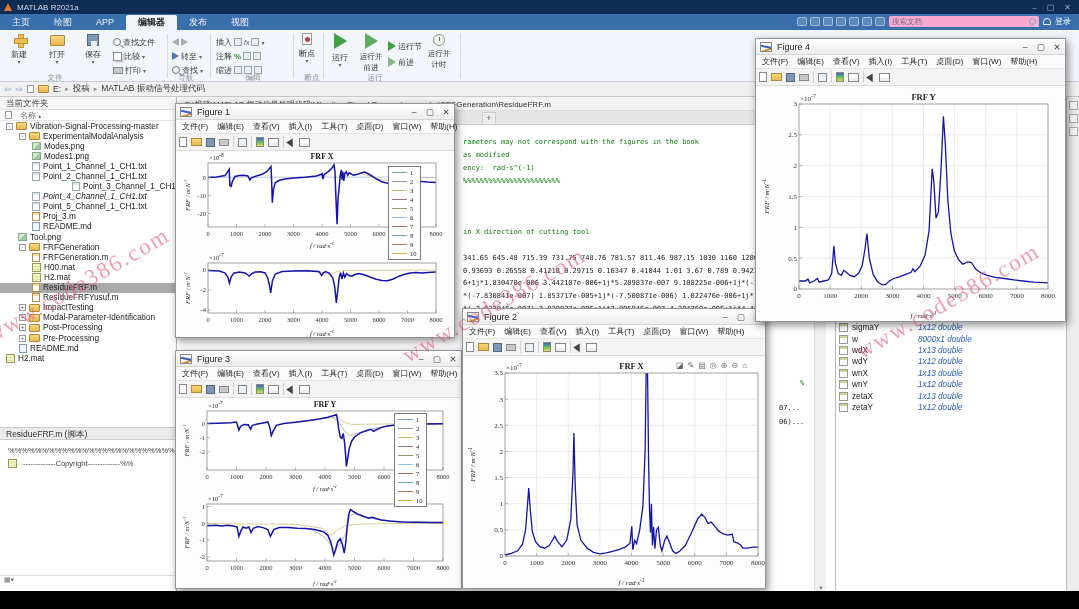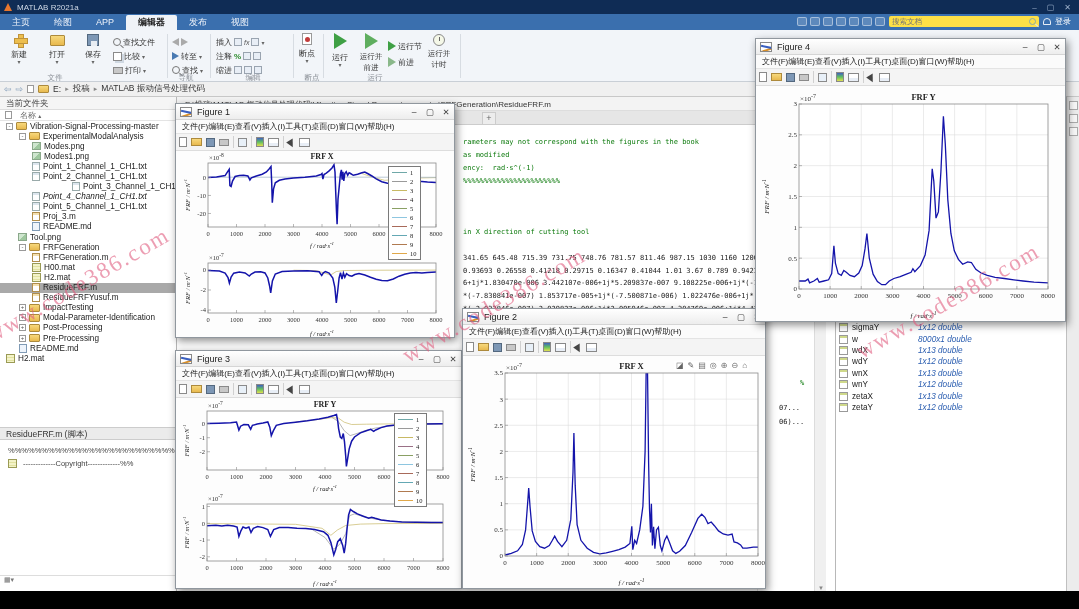--- a/index.html
+++ b/index.html
@@ -9,21 +9,21 @@
   
   .titlebar{left:0;top:0;width:1079px;height:14px;background:#0f2c55;display:flex;align-items:center;padding-left:4px;gap:5px}
   .titlebar .t{color:#cfd8e6;font-size:8px}
   .mlogo{width:0;height:0;border-left:4px solid transparent;border-right:4px solid transparent;border-bottom:8px solid #e8762d}
   .winctl{margin-left:auto;display:flex;gap:10px;padding-right:8px;color:#9fb2cc;font-size:8px}
   .tabstrip{left:0;top:14px;width:1079px;height:16px;background:#3a6fae;display:flex;align-items:center}
   .tab{color:#eef3fa;font-size:9px;padding:0 12px;line-height:15px;cursor:default}
   .tab.active{background:#f0f3f7;color:#222;border-radius:2px 2px 0 0;font-weight:bold}
   .tsright{margin-left:auto;display:flex;align-items:center;gap:4px;padding:0 8px 2px 0}
   .qi{width:10px;height:9px;border:1px solid rgba(255,255,255,.45);background:rgba(255,255,255,.18);border-radius:2px;display:inline-block}
-  .searchbox{width:150px;height:11px;background:#fde047;border-radius:2px;border:none;font-size:7.5px;padding:0 3px;color:#555}
+  .searchbox{width:150px;height:11px;background:#f9a8d4;border-radius:2px;border:none;font-size:7.5px;padding:0 3px;color:#555}
   .mgr{width:7px;height:7px;border:1px solid #dfe8f2;border-radius:50%;position:relative;display:inline-block}
   .mgr::after{content:'';position:absolute;left:5px;top:6px;width:4px;height:1px;background:#dfe8f2;transform:rotate(40deg)}
   .bell{width:8px;height:7px;border:1px solid #e8eef6;border-radius:4px 4px 0 0;display:inline-block}
   .signin{color:#fff;font-size:8px}
   
   .ribbon{left:0;top:30px;width:1079px;height:52px;background:#f2f5f9;border-bottom:1px solid #c9cfd6}
   .rdiv{position:absolute;top:4px;width:1px;height:44px;background:#d7dce2}
   .glab{position:absolute;top:43px;font-size:7.5px;color:#8a8f96;width:60px;text-align:center}
   .bb{position:absolute;top:2px;width:30px;text-align:center;font-size:8px;color:#333}
   .bb .blab{display:block;margin-top:1px}
@@ -100,21 +100,21 @@
   .rightstrip{left:1066px;top:97px;width:13px;height:495px;background:#ececec;border-left:1px solid #c0c0c0}
   .rsic{display:block;width:9px;height:9px;border:1px solid #aaa;background:#f8f8f8;margin:4px auto 0}
   
   .figwin{position:absolute;background:#fdfdfd;border:1px solid #90979e;box-shadow:2px 3px 8px rgba(0,0,0,.45)}
   .ftitle{height:16px;background:linear-gradient(#ffffff,#ededed);border-bottom:1px solid #d5d5d5;display:flex;align-items:center;padding-left:4px;gap:5px;font-size:9px;color:#222}
   .figico{width:12px;height:10px;background:#fff;border:1px solid #888;position:relative;overflow:hidden;flex:none}
   .figico::before{content:'';position:absolute;left:0;top:6px;width:12px;height:2px;background:#d88f2a;transform:rotate(-18deg)}
   .figico::after{content:'';position:absolute;left:0;top:3px;width:12px;height:1.5px;background:#3a5fbf;transform:rotate(12deg)}
   .fwbtns{margin-left:auto;display:flex}
   .fwb{width:16px;text-align:center;font-size:8.5px;color:#444}
-  .fmenu{height:14px;display:flex;padding-left:6px;font-size:8px;color:#222;align-items:center;background:#fbfbfb;border-bottom:1px solid #e4e4e4;white-space:nowrap}
+  .fmenu{height:14px;display:flex;gap:9px;padding-left:6px;font-size:8px;color:#222;align-items:center;background:#fbfbfb;border-bottom:1px solid #e4e4e4;white-space:nowrap}
   .ftools{height:17px;background:#f4f4f4;border-bottom:1px solid #ddd;display:flex;align-items:center;padding-left:3px;gap:4px}
   .ic-page{width:8px;height:10px;background:#fff;border:1px solid #8a8a8a;flex:none}
   .ic-folderT{width:11px;height:8px;background:linear-gradient(#f7d87c,#e8b94e);border:1px solid #ad8a3c;flex:none}
   .ic-saveT{width:9px;height:9px;background:#7d97b5;border:1px solid #53687f;flex:none}
   .ic-printT{width:10px;height:7px;background:#c8c8c8;border:1px solid #8a8a8a;flex:none}
   .ic-linkT{width:9px;height:9px;border:1px solid #8a8a8a;background:#e8f0f8;flex:none}
   .ic-cbT{width:8px;height:10px;background:linear-gradient(#4060c0,#60c060,#e0e050);border:1px solid #888;flex:none}
   .ic-legT{width:11px;height:9px;background:#fff;border:1px solid #888;box-shadow:inset 0 -3px 0 #e8eef6;flex:none}
   .ic-cur{width:0;height:0;border-left:7px solid #444;border-top:3px solid transparent;border-bottom:5px solid transparent;transform:rotate(-55deg);flex:none}
   .tsep{width:1px;height:12px;background:#d0d0d0;flex:none}

